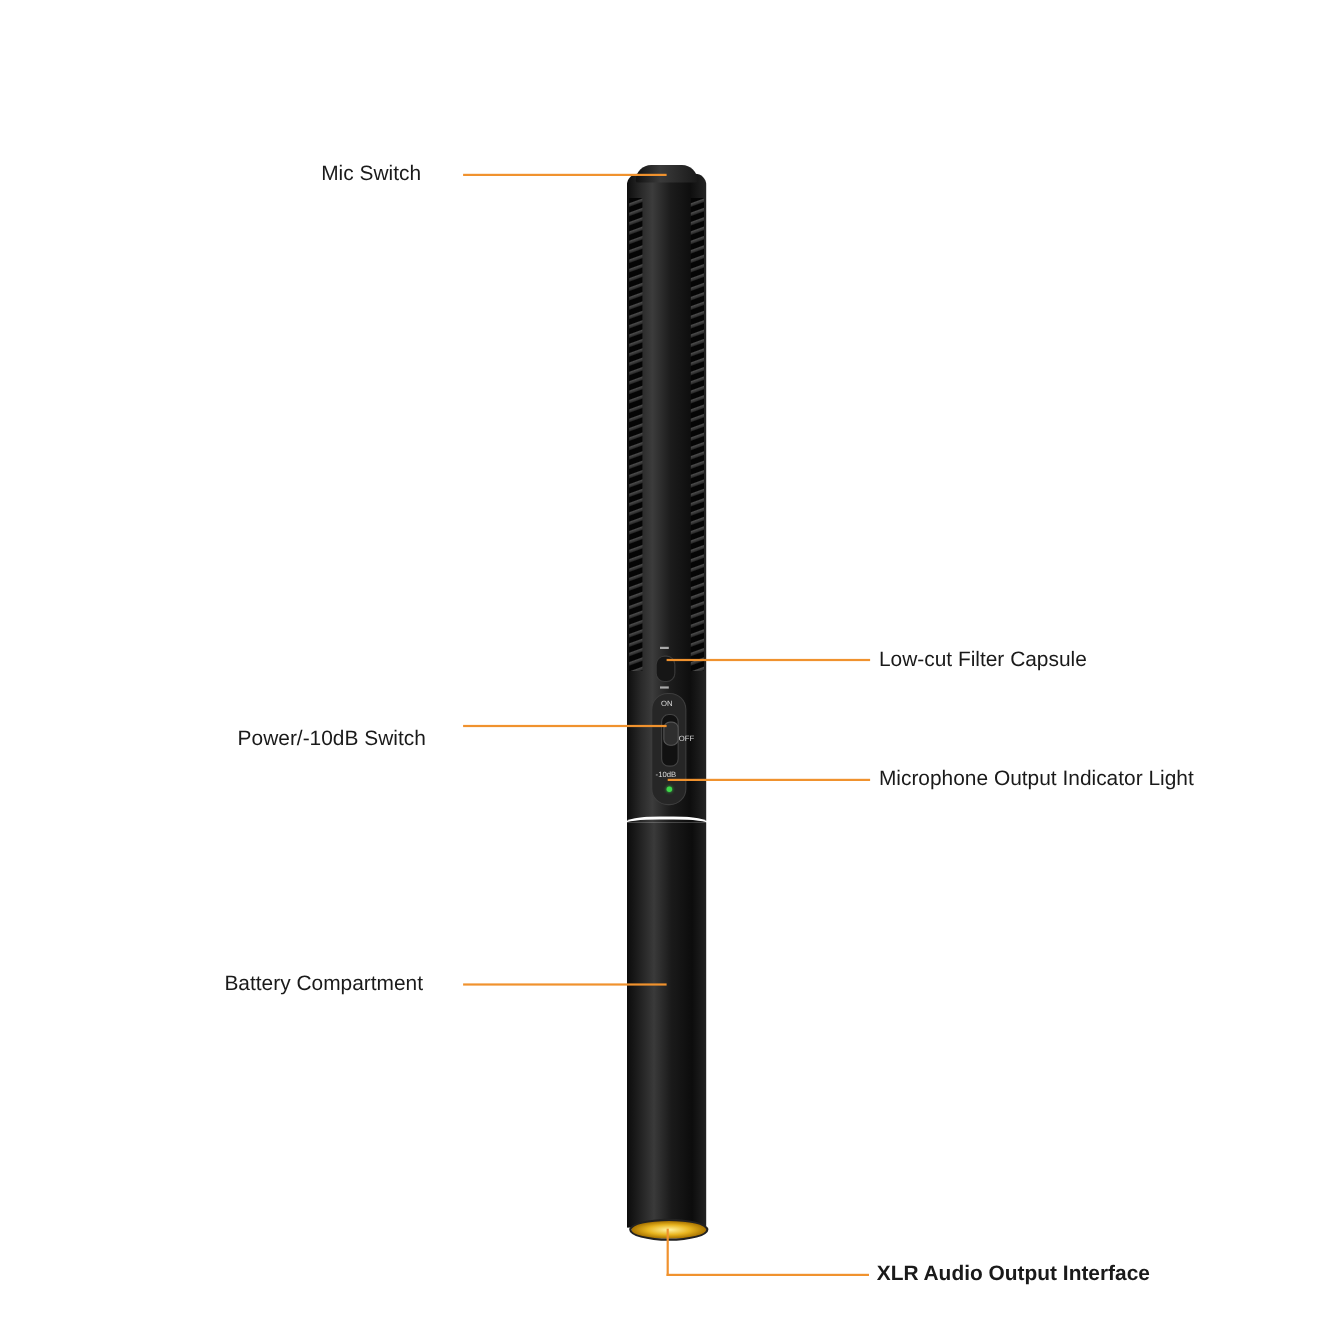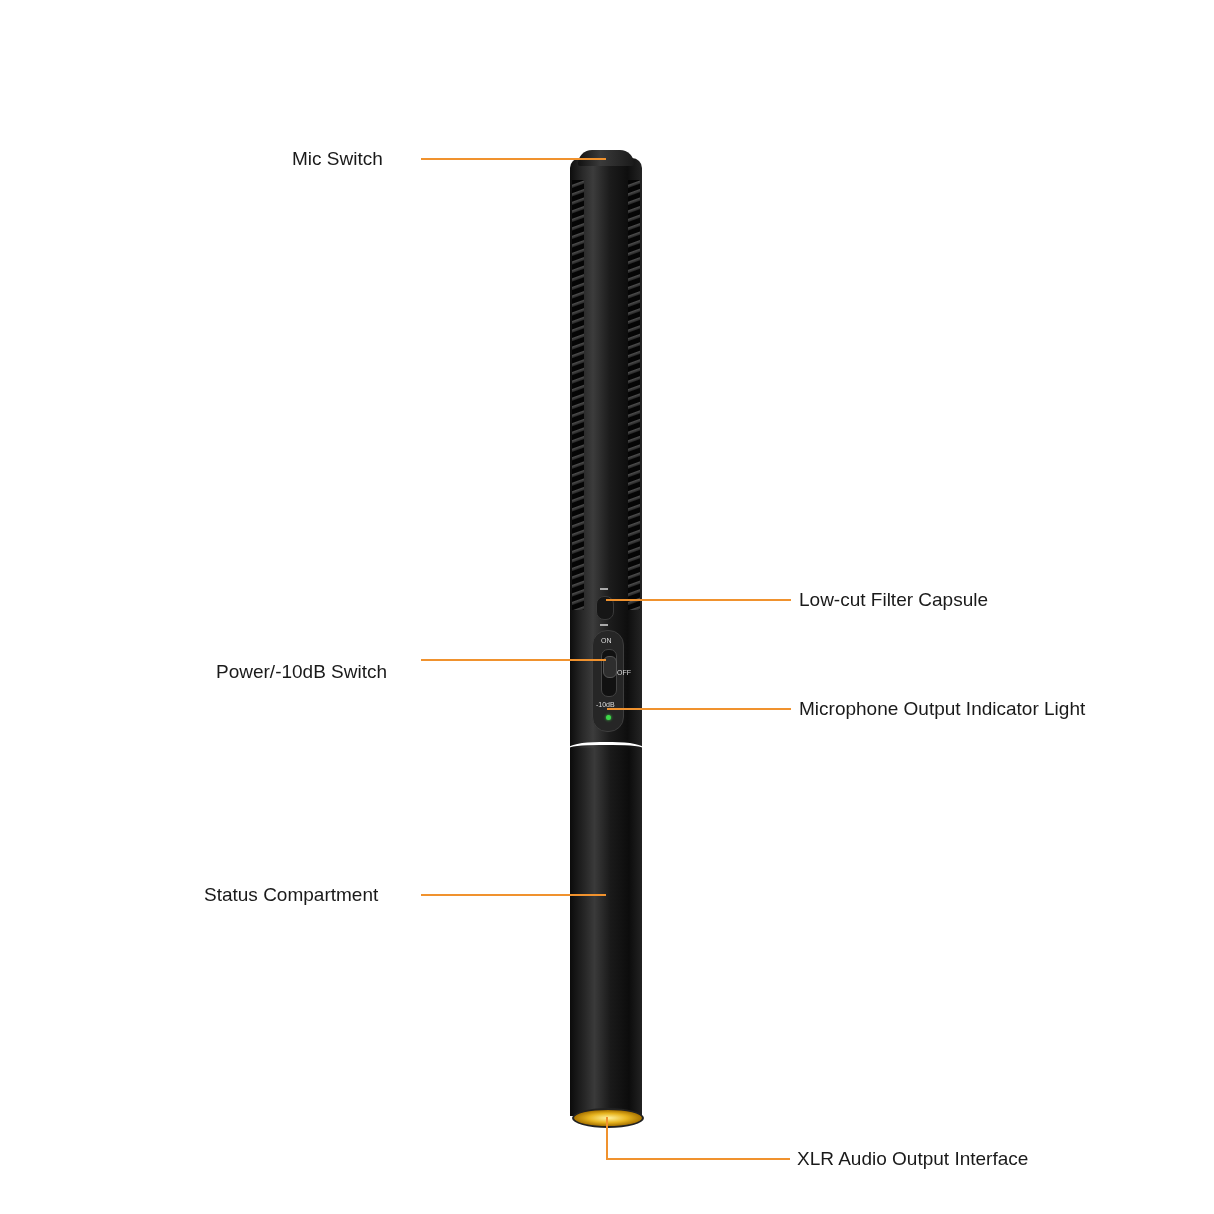--- a/index.html
+++ b/index.html
@@ -64,20 +64,20 @@
 
   <div class="label" style="left:799px;top:589px;">Low-cut Filter Capsule</div>
   <div class="leader" style="left:606px;top:599px;width:185px;"></div>
 
   <div class="label" style="left:216px;top:649px;margin-top:12px;">Power/-10dB Switch</div>
   <div class="leader" style="left:421px;top:659px;width:185px;"></div>
 
   <div class="label" style="left:799px;top:698px;">Microphone Output Indicator Light</div>
   <div class="leader" style="left:607px;top:708px;width:184px;"></div>
 
-  <div class="label" style="left:204px;top:884px;">Status Compartment</div>
+  <div class="label" style="left:204px;top:884px;">Battery Compartment</div>
   <div class="leader" style="left:421px;top:894px;width:185px;"></div>
 
   <div class="leader-v" style="left:606px;top:1117px;height:43px;"></div>
   <div class="leader" style="left:606px;top:1158px;width:184px;"></div>
-  <div class="label" style="left:797px;top:1148px;">XLR Audio Output Interface</div>
+  <div class="label" style="left:797px;top:1148px;font-weight:bold;">XLR Audio Output Interface</div>
 
 </div>
 
 </body></html>

